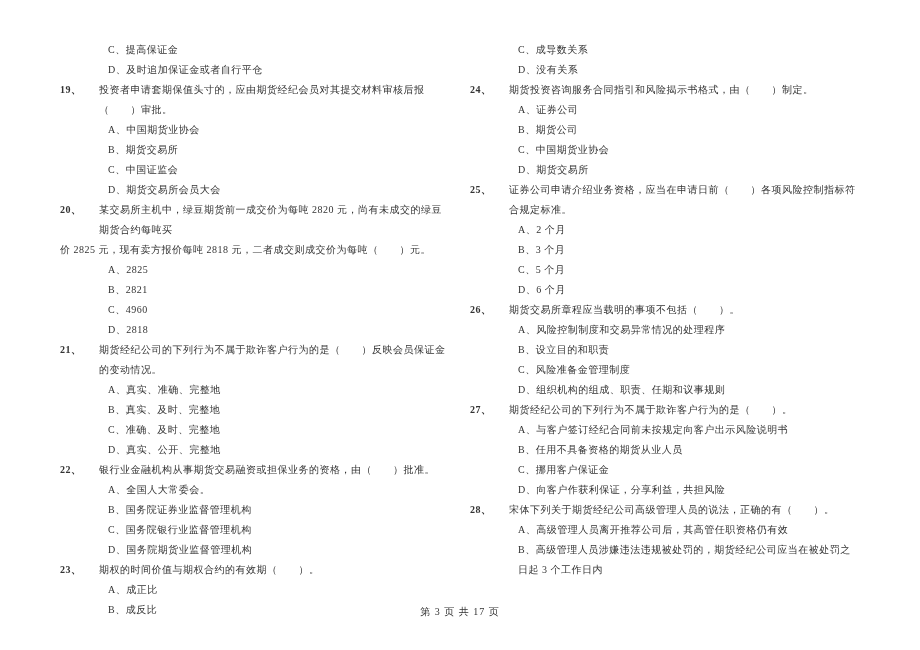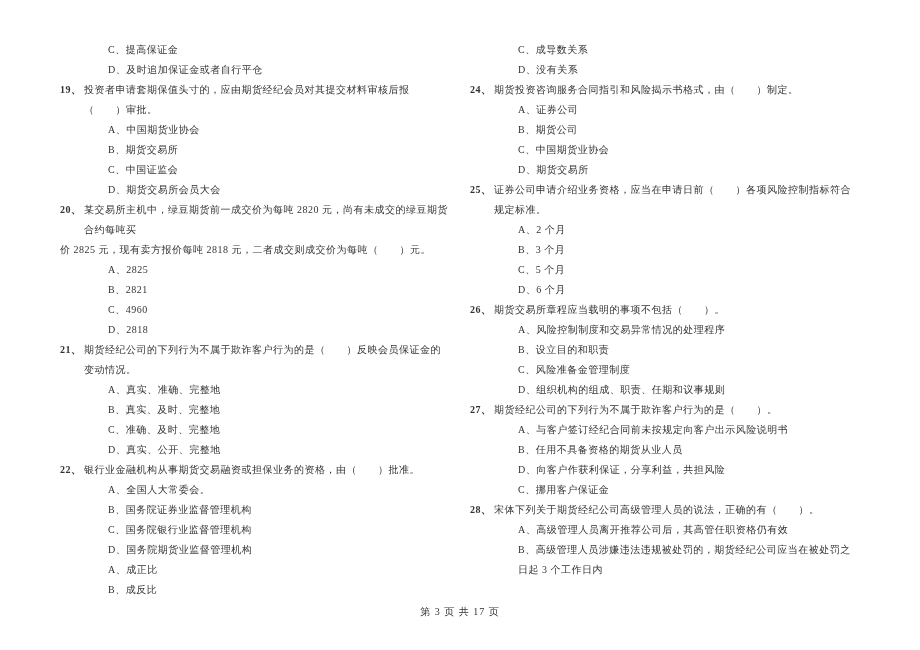--- a/index.html
+++ b/index.html
@@ -37,20 +37,21 @@
       line-height: 20px;
       letter-spacing: 0.5px;
       display: flex;
     }
     .question .qnum {
       min-width: 24px;
       font-weight: bold;
     }
     .question .qtext {
       flex: 1;
+      margin-left: 15px;
     }
     .continuation {
       padding-left: 0;
       line-height: 20px;
       letter-spacing: 0.5px;
     }
     .footer {
       position: absolute;
       bottom: 31px;
       left: 0;
@@ -98,20 +99,24 @@
 
     <div class="question">
       <span class="qnum">22、</span>
       <span class="qtext">银行业金融机构从事期货交易融资或担保业务的资格，由（　　）批准。</span>
     </div>
     <div class="option">A、全国人大常委会。</div>
     <div class="option">B、国务院证券业监督管理机构</div>
     <div class="option">C、国务院银行业监督管理机构</div>
     <div class="option">D、国务院期货业监督管理机构</div>
 
+    <div class="question">
+      <span class="qnum">23、</span>
+      <span class="qtext">期权的时间价值与期权合约的有效期（　　）。</span>
+    </div>
     <div class="option">A、成正比</div>
     <div class="option">B、成反比</div>
   </div>
 
   <div class="col">
     <div class="option">C、成导数关系</div>
     <div class="option">D、没有关系</div>
 
     <div class="question">
       <span class="qnum">24、</span>
@@ -139,22 +144,22 @@
     <div class="option">B、设立目的和职责</div>
     <div class="option">C、风险准备金管理制度</div>
     <div class="option">D、组织机构的组成、职责、任期和议事规则</div>
 
     <div class="question">
       <span class="qnum">27、</span>
       <span class="qtext">期货经纪公司的下列行为不属于欺诈客户行为的是（　　）。</span>
     </div>
     <div class="option">A、与客户签订经纪合同前未按规定向客户出示风险说明书</div>
     <div class="option">B、任用不具备资格的期货从业人员</div>
+    <div class="option">C、挪用客户保证金</div>
     <div class="option">D、向客户作获利保证，分享利益，共担风险</div>
-    <div class="option">C、挪用客户保证金</div>
 
     <div class="question">
       <span class="qnum">28、</span>
       <span class="qtext">宋体下列关于期货经纪公司高级管理人员的说法，正确的有（　　）。</span>
     </div>
     <div class="option">A、高级管理人员离开推荐公司后，其高管任职资格仍有效</div>
     <div class="option">B、高级管理人员涉嫌违法违规被处罚的，期货经纪公司应当在被处罚之日起 3 个工作日内</div>
   </div>
 </div>
 

